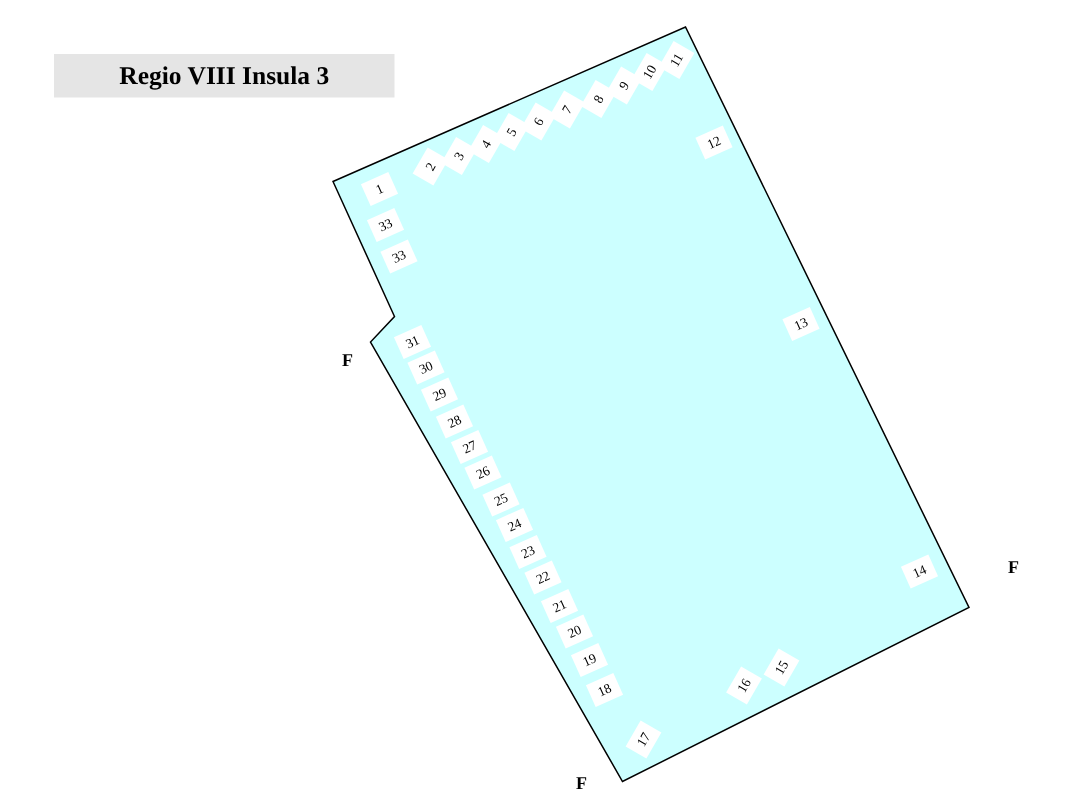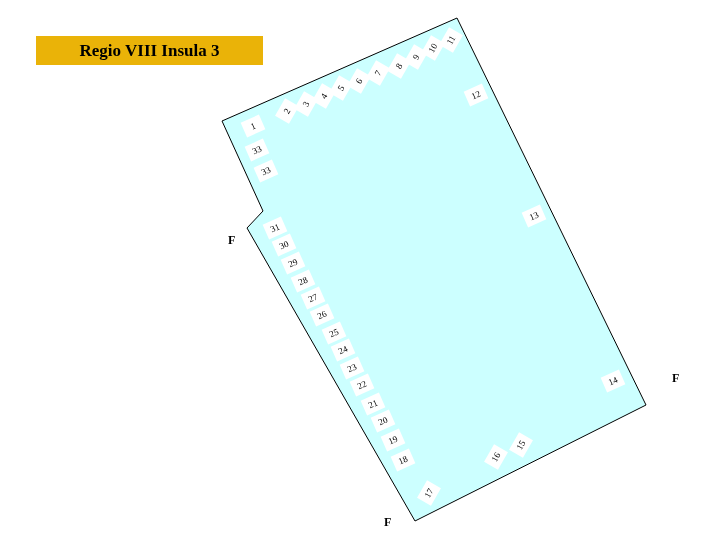--- a/index.html
+++ b/index.html
@@ -1,19 +1,19 @@
 <!DOCTYPE html>
 <html><head>
   <meta charset="utf-8">
   <style>
     html, body { margin: 0; padding: 0; background: #ffffff; }
     body { width: 720px; height: 540px; position: relative; overflow: hidden; font-family: "Liberation Serif", serif; }
     .title-box {
       position: absolute; left: 36px; top: 36px; width: 227px; height: 29px;
-      background: #eab308; display: flex; align-items: center; justify-content: center;
+      background: #e5e5e5; display: flex; align-items: center; justify-content: center;
       font-weight: bold; font-size: 17px; color: #000;
     }
     svg.map { position: absolute; left: 0; top: 0; }
     .lbl { font-family: "Liberation Serif", serif; font-size: 9px; fill: #000; }
     .F { font-family: "Liberation Serif", serif; font-weight: bold; font-size: 12px; fill: #000; }
   </style>
 </head>
 <body>
 
 <div class="title-box">Regio VIII Insula 3</div>

